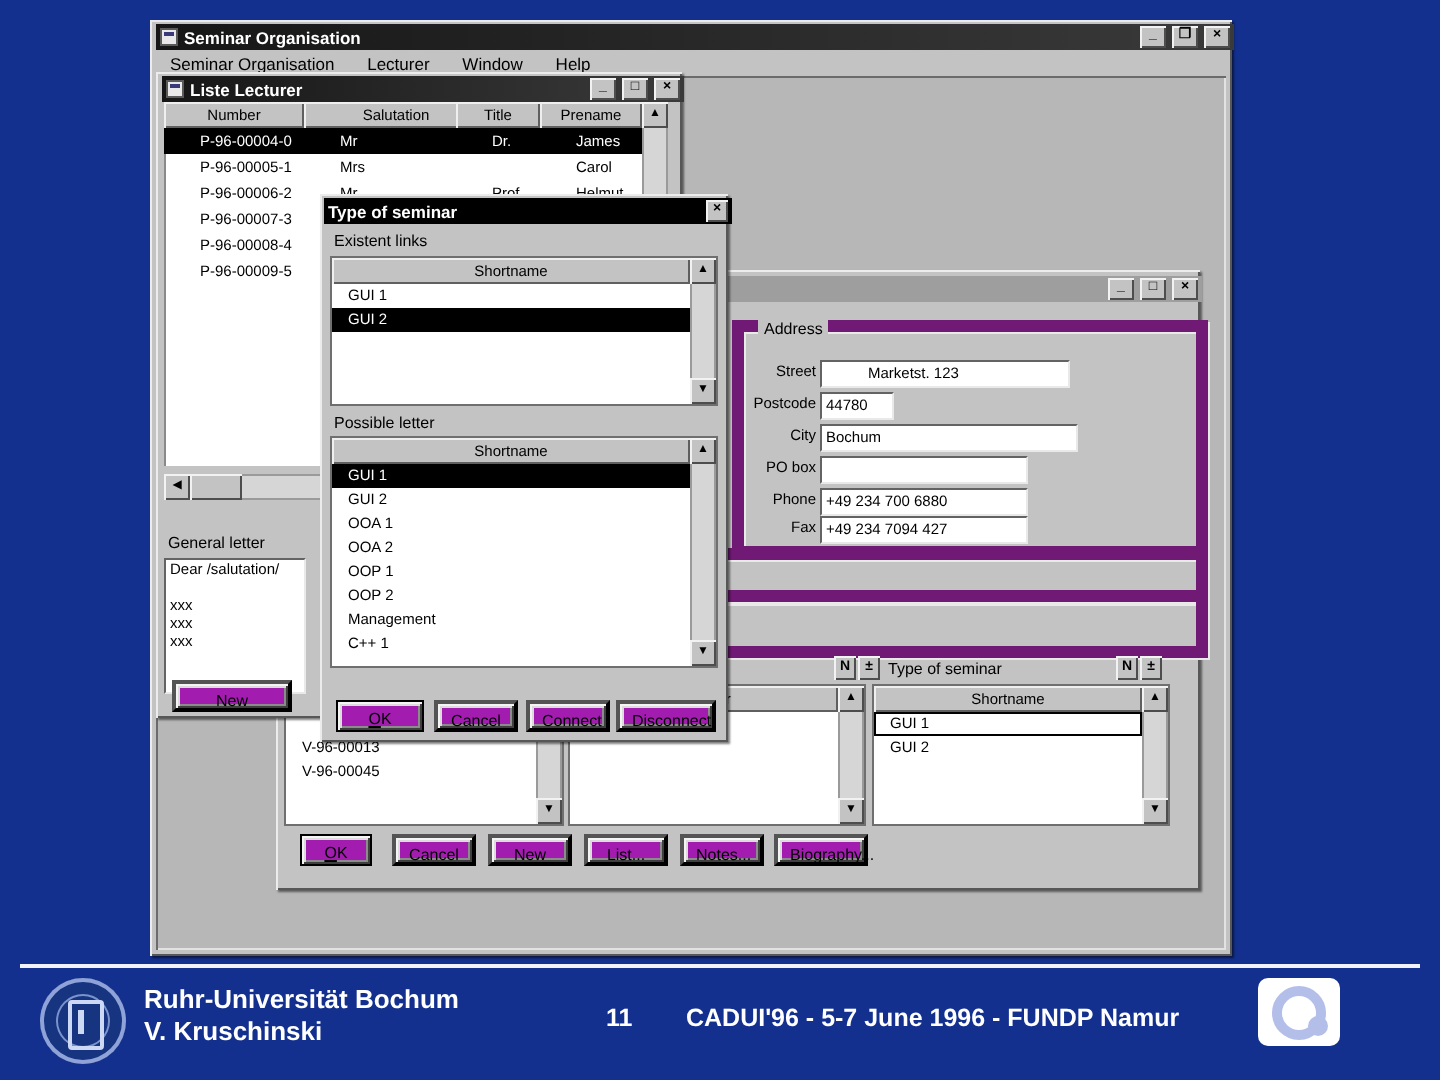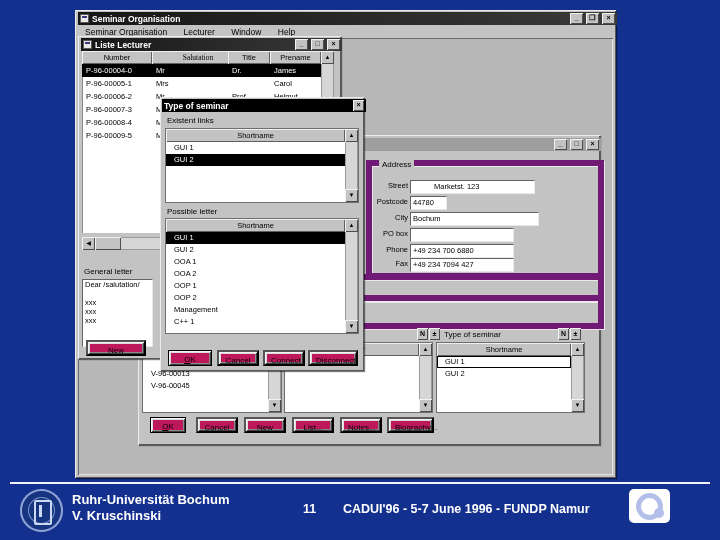--- a/index.html
+++ b/index.html
@@ -17,34 +17,34 @@
   .tb-btn{width:13px;height:11px;flex:none;background:#c3c3c3;color:#000;
           box-shadow:inset 1px 1px 0 #f2f2f2, inset -1px -1px 0 #4d4d4d;
           font-size:7px;line-height:10px;text-align:center;font-weight:bold;}
   .appicon{width:9px;height:9px;flex:none;background:#e9e9e9;box-shadow:inset 0 0 0 1px #5a5a5a;}
   .appicon i{display:block;margin:2px;height:2px;background:#3a3a7a;}
   .menubar{position:absolute;font-size:8.5px;color:#000;}
   .menu-item{display:inline-block;padding:2px 7px 0 7px;height:11px;}
   .u1::first-letter{text-decoration:underline;}
   .mdi{position:absolute;background:#b7b7b7;box-shadow:inset 1px 1px 0 #6b6b6b, inset -1px -1px 0 #e2e2e2;}
   
-  .btn{position:absolute;background:#be185d;color:#000;font-size:8px;text-align:center;
+  .btn{position:absolute;background:#a21caf;color:#000;font-size:8px;text-align:center;
        box-shadow:inset 1px 1px 0 #f4f4f4, inset -1px -1px 0 #3f3f3f, inset 2px 2px 0 #dcdcdc, inset -2px -2px 0 #8b8b8b;}
   .btn .lbl{display:block;padding-top:3px;}
   .btn.default{border:1px solid #000;}
   .mini-btn{position:absolute;width:11px;height:12px;background:#c3c3c3;font-size:7px;line-height:11px;
             text-align:center;font-weight:bold;
             box-shadow:inset 1px 1px 0 #f2f2f2, inset -1px -1px 0 #4d4d4d;}
   
   .hcell{position:absolute;height:13px;background:#c3c3c3;font-size:7.5px;line-height:13px;text-align:center;
          box-shadow:inset 1px 1px 0 #efefef, inset -1px -1px 0 #5f5f5f;white-space:nowrap;overflow:hidden;}
   .tbody{position:absolute;background:#fff;box-shadow:inset 1px 0 0 #8a8a8a;overflow:hidden;}
   .trow{position:relative;height:13px;}
   .trow.sel-black{background:#000;color:#fff;}
-  .tcell{position:absolute;top:0;height:13px;font-size:7.5px;line-height:13px;padding-left:4px;
+  .tcell{position:absolute;top:0;height:13px;font-size:7.5px;line-height:13px;padding-left:18px;
          white-space:nowrap;overflow:hidden;}
   .list{position:absolute;box-shadow:0 0 0 1px #6f6f6f;}
   .lheader{position:absolute;left:0;top:0;height:13px;background:#c3c3c3;font-size:7.5px;line-height:13px;
            text-align:center;box-shadow:inset 1px 1px 0 #efefef, inset -1px -1px 0 #5f5f5f;overflow:hidden;}
   .lbody{position:absolute;background:#fff;overflow:hidden;}
   .lrow{position:relative;height:12px;font-size:7.5px;line-height:12px;padding-left:8px;white-space:nowrap;}
   .lrow.sel-black{background:#000;color:#fff;}
   .lrow.sel-focus{box-shadow:inset 0 0 0 1px #000;}
   .scrollcol{position:absolute;top:0;bottom:0;width:13px;background:#d6d6d6;box-shadow:inset 0 0 0 1px #9a9a9a;}
   .sarrow{position:absolute;left:0;width:13px;height:13px;background:#c3c3c3;font-size:6px;line-height:13px;
@@ -201,21 +201,21 @@
             <i></i>
           </span>
         <span class="tb-title">Liste Lecturer</span>
         <span class="tb-btn">_</span>
         <span class="tb-btn">□</span>
         <span class="tb-btn">×</span>
       </div>
 
       <div style="position:absolute;left:4px;top:15px;width:239px;height:13px;">
         <span class="hcell" style="left:0;width:70px;">Number</span>
-        <span class="hcell" style="left:70px;width:92px;font-family:Liberation Serif, serif;">Salutation</span>
+        <span class="hcell" style="left:70px;width:92px;">Salutation</span>
         <span class="hcell" style="left:146px;width:42px;">Title</span>
         <span class="hcell" style="left:188px;width:51px;">Prename</span>
       </div>
 
       <div class="tbody" style="left:4px;top:28px;width:239px;height:169px;">
 
           <div class="trow sel-black">
             <span class="tcell" style="left:0;width:68px;">P-96-00004-0</span>
             <span class="tcell" style="left:70px;width:74px;">Mr</span>
             <span class="tcell" style="left:146px;width:40px;">Dr.</span>

